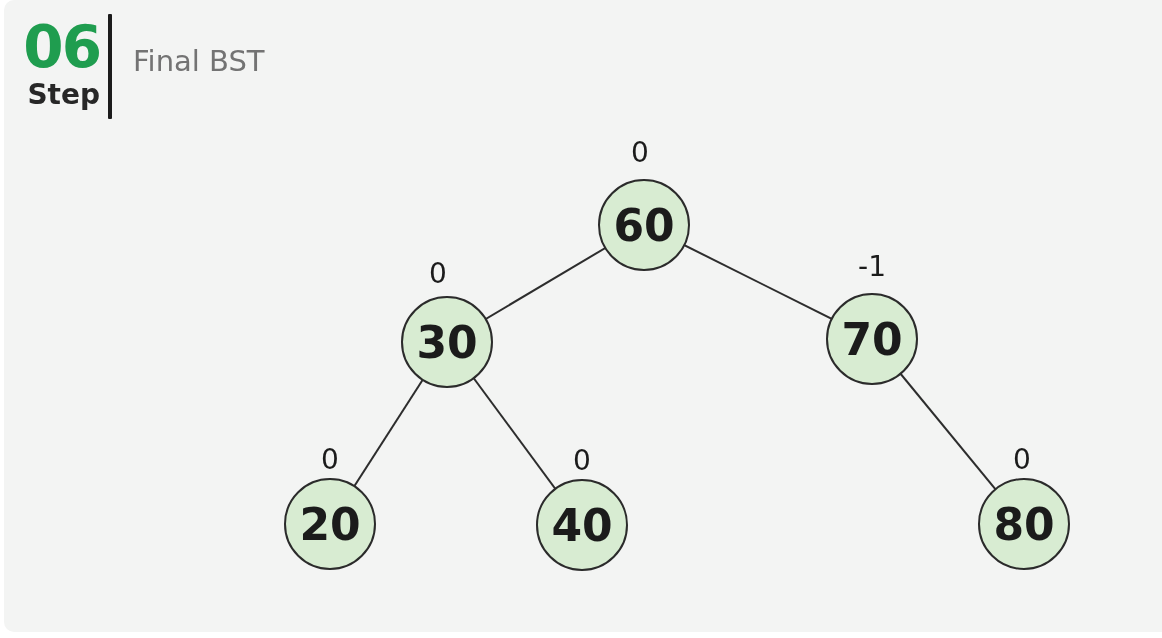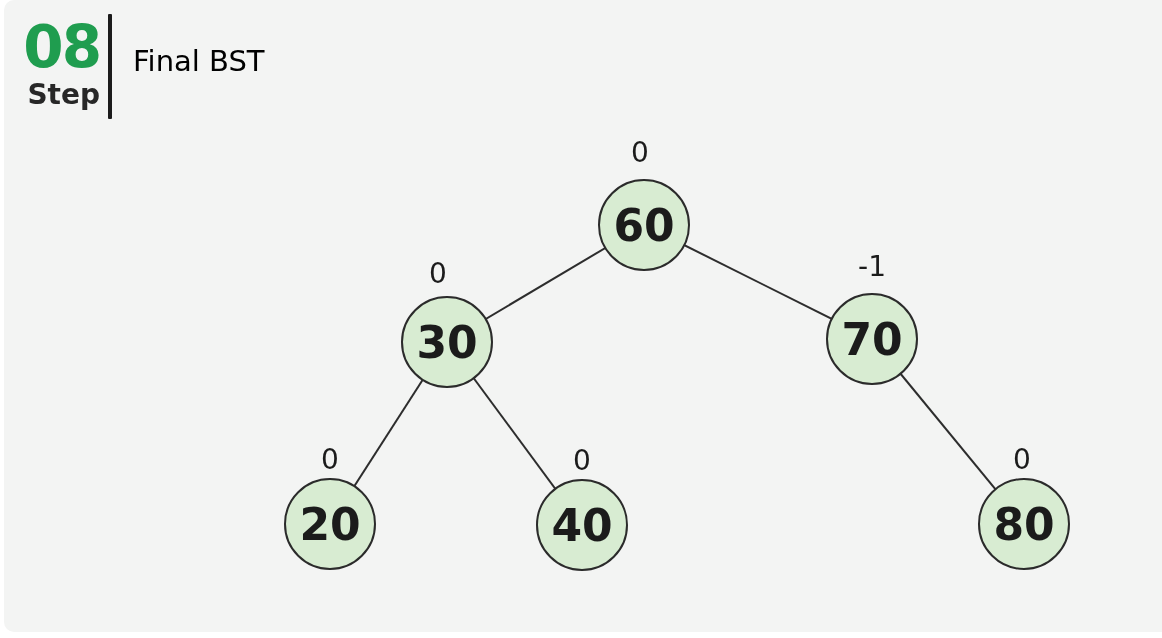--- a/index.html
+++ b/index.html
@@ -59,21 +59,21 @@
     background: #1b1b1b;
     border-radius: 1px;
   }
   .page-title {
     position: absolute;
     left: 133px;
     top: 44px;
     margin: 0;
     font-size: 29px;
     font-weight: 500;
-    color: #000000;
+    color: #737373;
   }
   .tree-svg {
     position: absolute;
     left: 0;
     top: 0;
     width: 1162px;
     height: 638px;
   }
   .edge {
     stroke: #2d2d2d;
@@ -99,21 +99,21 @@
     text-anchor: middle;
   }
 </style>
 </head>
 <body>
 
 <div class="card"></div>
 
 <div class="header">
   <div class="step-block">
-    <div class="step-number">08</div>
+    <div class="step-number">06</div>
     <div class="step-label">Step</div>
   </div>
   <div class="header-divider"></div>
   <h1 class="page-title">Final BST</h1>
 </div>
 
 <svg class="tree-svg" viewBox="0 0 1162 638" xmlns="http://www.w3.org/2000/svg">
 
   <g>
     <line class="edge" x1="644" y1="225" x2="447" y2="342"></line>

